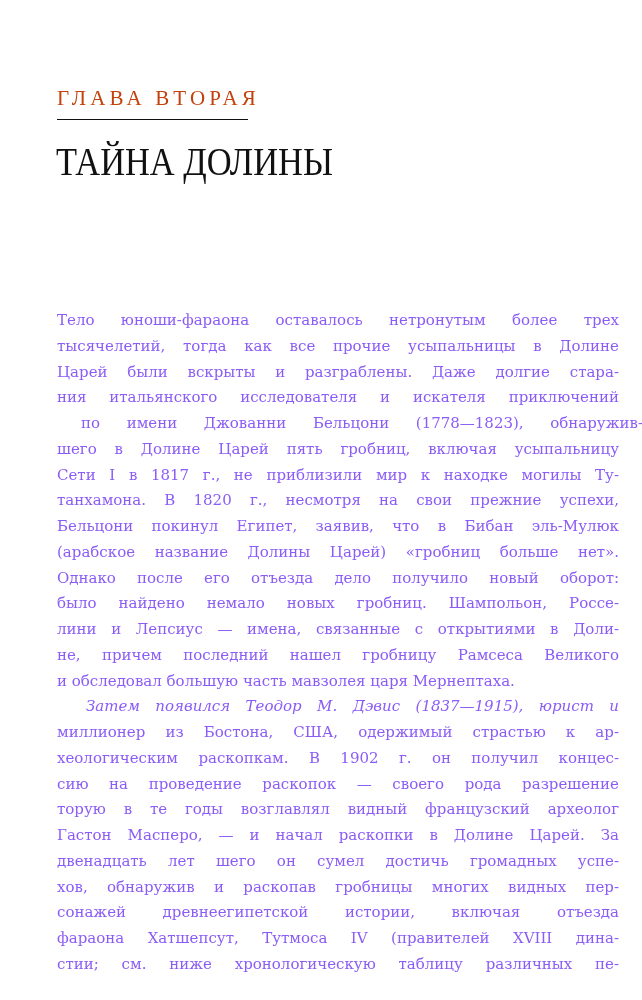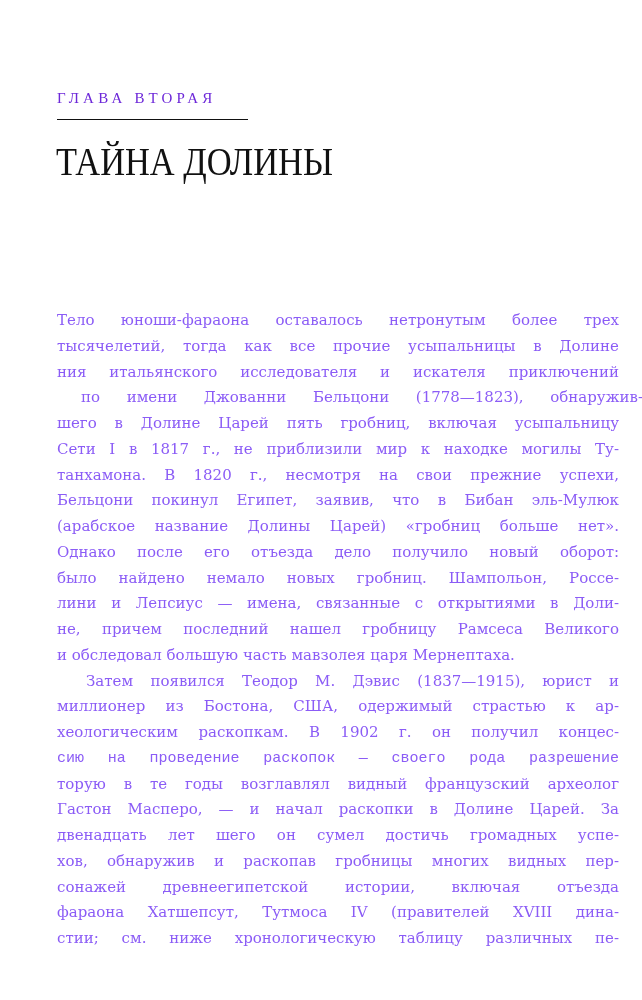--- a/index.html
+++ b/index.html
@@ -1,21 +1,21 @@
 <!DOCTYPE html>
 <html><head>
 <meta charset="utf-8">
 <style>
   html, body { margin: 0; padding: 0; background: #ffffff; }
   body { width: 642px; height: 1000px; position: relative; overflow: hidden; color: #111; }
   .page { position: absolute; left: 0; top: 0; width: 642px; height: 1000px; }
   .chapter-label {
     position: absolute; left: 57px; top: 86px;
     font-family: "Liberation Serif", "DejaVu Serif", serif;
-    font-size: 15px; letter-spacing: 4.2px; color: #6d28d9;
+    font-size: 21px; letter-spacing: 4.2px; color: #c2410c;
     white-space: nowrap; line-height: 24px; text-align: right;
   }
   .chapter-rule {
     position: absolute; left: 57px; top: 119px; width: 191px; height: 0;
     border-top: 1.6px solid #111;
   }
   .chapter-title {
     position: absolute; left: 56px; top: 140px;
     font-family: "Liberation Serif", "DejaVu Serif", serif;
     font-size: 40px; line-height: 44px; color: #111;
@@ -25,52 +25,53 @@
   .body-text {
     position: absolute; left: 57px; top: 308px; width: 562px;
     font-family: "DejaVu Serif", "Liberation Serif", serif;
     font-size: 15px; line-height: 25.75px; color: #8b5cf6;
   }
   .line {
     display: block; white-space: nowrap; height: 25.75px;
     text-align: justify; text-align-last: justify;
   }
   .line.last { text-align-last: left; }
-  .line.indent { padding-left: 29px; }
+  .line.indent { padding-left: 29px; font-style: italic; }
 </style>
 </head>
 <body>
 
 <div class="page">
   <div class="chapter-label">ГЛАВА ВТОРАЯ</div>
   <div class="chapter-rule"></div>
   <div class="chapter-title">ТАЙНА ДОЛИНЫ</div>
 
   <div class="body-text">
     <div>
       <span class="line" style="width: 562px; box-sizing: border-box;">Тело юноши-фараона оставалось нетронутым более трех</span>
       <span class="line" style="width: 562px; box-sizing: border-box;">тысячелетий, тогда как все прочие усыпальницы в Долине</span>
+      <span class="line" style="width: 562px; box-sizing: border-box;">Царей были вскрыты и разграблены. Даже долгие стара-</span>
       <span class="line" style="width: 562px; box-sizing: border-box;">ния итальянского исследователя и искателя приключений</span>
       <span class="line" style="width: 562px; box-sizing: border-box; margin-left: 24px;">по имени Джованни Бельцони (1778—1823), обнаружив-</span>
       <span class="line" style="width: 562px; box-sizing: border-box;">шего в Долине Царей пять гробниц, включая усыпальницу</span>
       <span class="line" style="width: 562px; box-sizing: border-box;">Сети I в 1817 г., не приблизили мир к находке могилы Ту-</span>
       <span class="line" style="width: 562px; box-sizing: border-box;">танхамона. В 1820 г., несмотря на свои прежние успехи,</span>
       <span class="line" style="width: 562px; box-sizing: border-box;">Бельцони покинул Египет, заявив, что в Бибан эль-Мулюк</span>
       <span class="line" style="width: 562px; box-sizing: border-box;">(арабское название Долины Царей) «гробниц больше нет».</span>
       <span class="line" style="width: 562px; box-sizing: border-box;">Однако после его отъезда дело получило новый оборот:</span>
       <span class="line" style="width: 562px; box-sizing: border-box;">было найдено немало новых гробниц. Шампольон, Россе-</span>
       <span class="line" style="width: 562px; box-sizing: border-box;">лини и Лепсиус — имена, связанные с открытиями в Доли-</span>
       <span class="line" style="width: 562px; box-sizing: border-box;">не, причем последний нашел гробницу Рамсеса Великого</span>
       <span class="line last" style="width: 562px; box-sizing: border-box;">и обследовал большую часть мавзолея царя Мернептаха.</span>
     </div>
     <div>
       <span class="line indent" style="width: 562px; box-sizing: border-box;">Затем появился Теодор М. Дэвис (1837—1915), юрист и</span>
       <span class="line" style="width: 562px; box-sizing: border-box;">миллионер из Бостона, США, одержимый страстью к ар-</span>
       <span class="line" style="width: 562px; box-sizing: border-box;">хеологическим раскопкам. В 1902 г. он получил концес-</span>
-      <span class="line" style="width: 562px; box-sizing: border-box; font-family: Liberation Mono, monospace;">сию на проведение раскопок — своего рода разрешение</span>
+      <span class="line" style="width: 562px; box-sizing: border-box;">сию на проведение раскопок — своего рода разрешение</span>
       <span class="line" style="width: 562px; box-sizing: border-box;">торую в те годы возглавлял видный французский археолог</span>
       <span class="line" style="width: 562px; box-sizing: border-box;">Гастон Масперо, — и начал раскопки в Долине Царей. За</span>
       <span class="line" style="width: 562px; box-sizing: border-box;">двенадцать лет шего он сумел достичь громадных успе-</span>
       <span class="line" style="width: 562px; box-sizing: border-box;">хов, обнаружив и раскопав гробницы многих видных пер-</span>
       <span class="line" style="width: 562px; box-sizing: border-box;">сонажей древнеегипетской истории, включая отъезда</span>
       <span class="line" style="width: 562px; box-sizing: border-box;">фараона Хатшепсут, Тутмоса IV (правителей XVIII дина-</span>
       <span class="line" style="width: 562px; box-sizing: border-box;">стии; см. ниже хронологическую таблицу различных пе-</span>
     </div>
   </div>
 </div>

